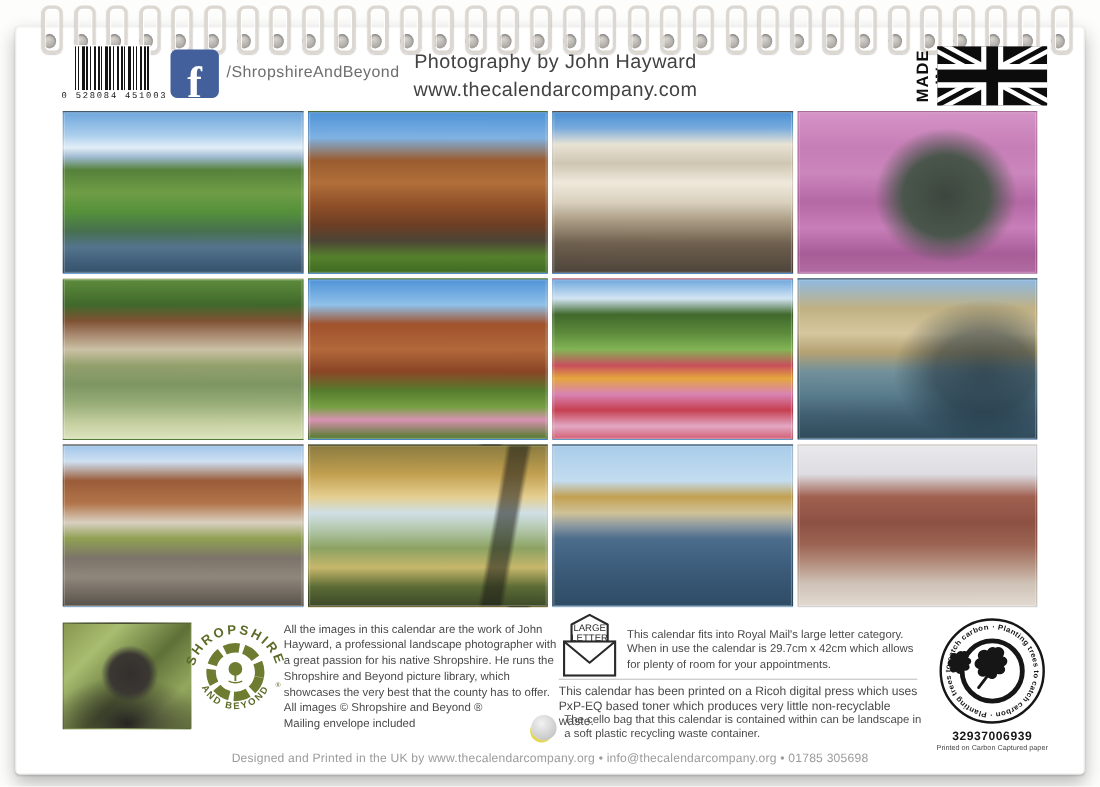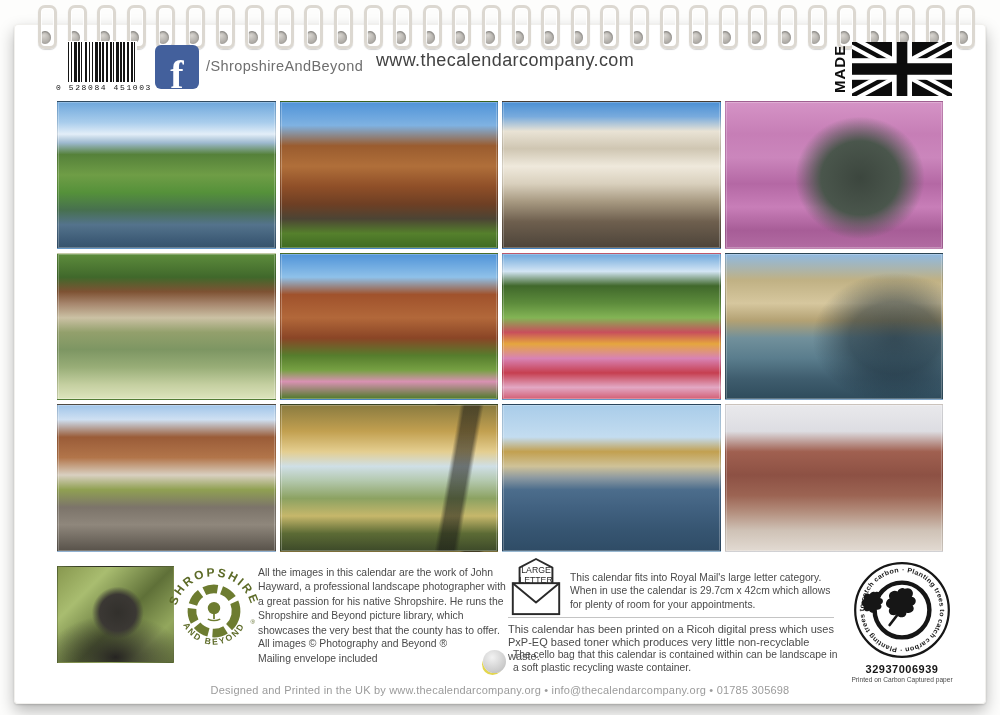--- a/index.html
+++ b/index.html
@@ -152,20 +152,21 @@
   <div class="barcode-bars"></div>
   <div class="barcode-digits">0 528084 451003</div>
 </div>
 
 <div class="fb-badge">
   <span>f</span>
 </div>
 <div class="fb-handle">/ShropshireAndBeyond</div>
 
 <div class="title-block">
+  <div class="t1">Photography by John Hayward</div>
   <div class="t2">www.thecalendarcompany.com</div>
 </div>
 
 <div class="made-in">MADE IN</div>
 <svg class="uk-flag" viewBox="0 0 60 30" preserveAspectRatio="none">
   <rect x="0" y="0" width="60" height="30" fill="#0c0c0c"></rect>
   <path d="M0 0 L60 30 M60 0 L0 30" stroke="#ffffff" stroke-width="7"></path>
   <path d="M0 0 L60 30 M60 0 L0 30" stroke="#0c0c0c" stroke-width="2.4"></path>
   <rect x="24" y="0" width="12" height="30" fill="#ffffff"></rect>
   <rect x="0" y="9" width="60" height="12" fill="#ffffff"></rect>
@@ -205,21 +206,21 @@
       <textPath href="#arcTop" startOffset="50%" text-anchor="middle">SHROPSHIRE</textPath>
     </text>
     <text font-size="9" font-weight="bold" fill="#5d6b28" letter-spacing="2">
       <textPath href="#arcBot" startOffset="50%" text-anchor="middle">AND BEYOND</textPath>
     </text>
     <text x="88" y="64" font-size="6.5" fill="#5d6b28">®</text>
   </svg>
 </div>
 
 <div class="about-text">All the images in this calendar are the work of John Hayward, a professional landscape photographer with a great passion for his native Shropshire. He runs the Shropshire and Beyond picture library, which showcases the very best that the county has to offer.</div>
-<div class="copy1">All images © Photography and Beyond ®</div>
+<div class="copy1">All images © Shropshire and Beyond ®</div>
 <div class="copy2">Mailing envelope included</div>
 
 <svg class="env" viewBox="0 0 60 64">
   <path d="M13 27 L13 11 L30 2 L47 11 L47 27" fill="#ffffff" stroke="#2a2a2a" stroke-width="2" stroke-linejoin="round"></path>
   <text x="30" y="17" font-size="9" text-anchor="middle" fill="#2a2a2a">LARGE</text>
   <text x="30" y="26.5" font-size="9" text-anchor="middle" fill="#2a2a2a">LETTER</text>
   <rect x="6" y="27" width="48" height="32" fill="#ffffff" stroke="#2a2a2a" stroke-width="2"></rect>
   <path d="M6 27 L30 47 L54 27" fill="none" stroke="#2a2a2a" stroke-width="2" stroke-linejoin="round"></path>
 </svg>
 

